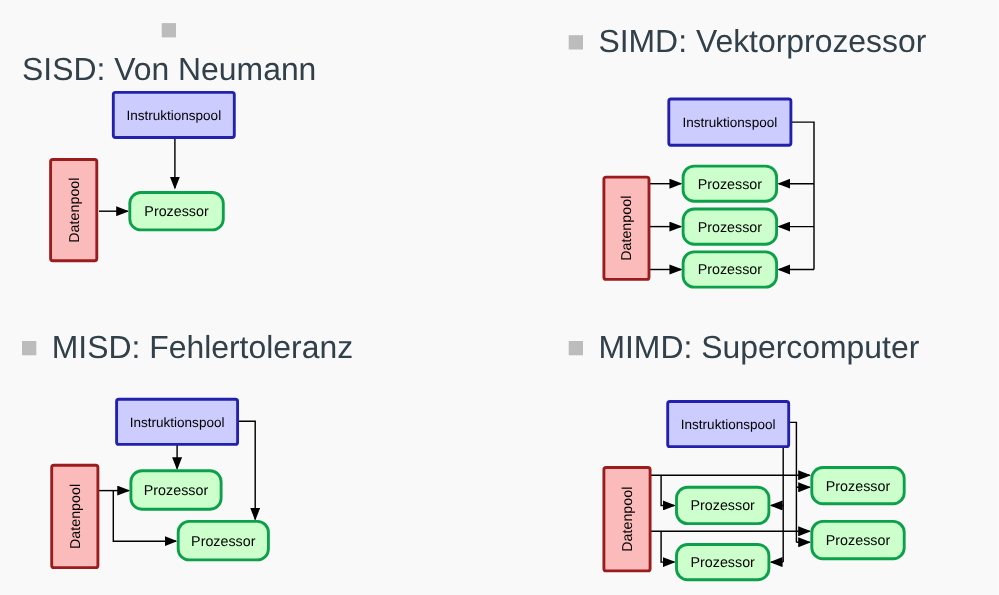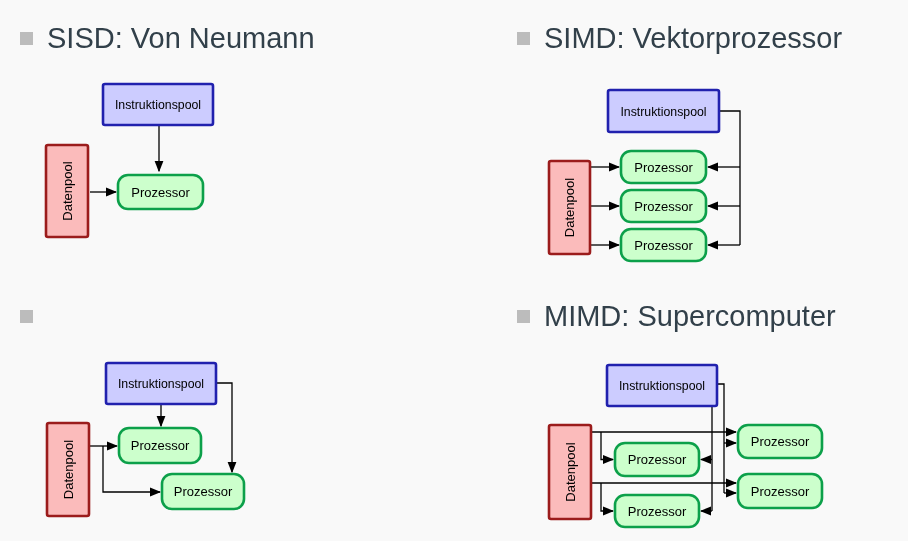--- a/index.html
+++ b/index.html
@@ -37,30 +37,31 @@
     fill:#000;
     text-anchor:middle;
   }
   .boxlabel.small{font-size:12.3px;}
 </style>
 </head>
 <body>
 
 <div id="slide">
 
-  <div class="title" style="left:20px;top:21px;">
+  <div class="title" style="left:20px;top:21px;flex-direction:column;">
     <span class="bullet"></span>
     <span>SISD: Von Neumann</span>
   </div>
   <div class="title" style="left:517px;top:21px;justify-content:space-between;">
     <span class="bullet"></span>
     <span>SIMD: Vektorprozessor</span>
   </div>
   <div class="title" style="left:20px;top:299px;">
     <span class="bullet"></span>
+    <span>MISD: Fehlertoleranz</span>
   </div>
   <div class="title" style="left:517px;top:299px;">
     <span class="bullet"></span>
     <span>MIMD: Supercomputer</span>
   </div>
 
   <svg class="diagram" style="left:40px;top:80px;" width="210" height="165" viewBox="0 0 210 165">
     <defs>
       <marker id="ah1" markerWidth="9" markerHeight="7" refX="8" refY="3.5" orient="auto">
         <path class="arrowhead" d="M0,0 L9,3.5 L0,7 Z"></path>

